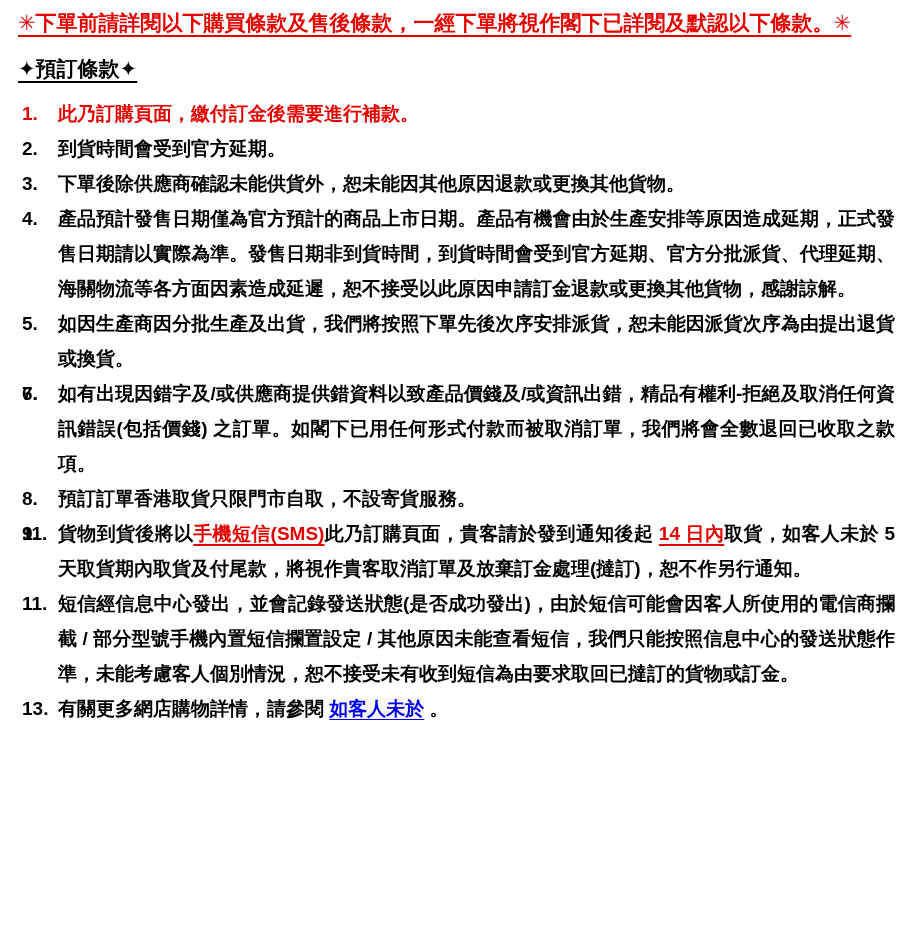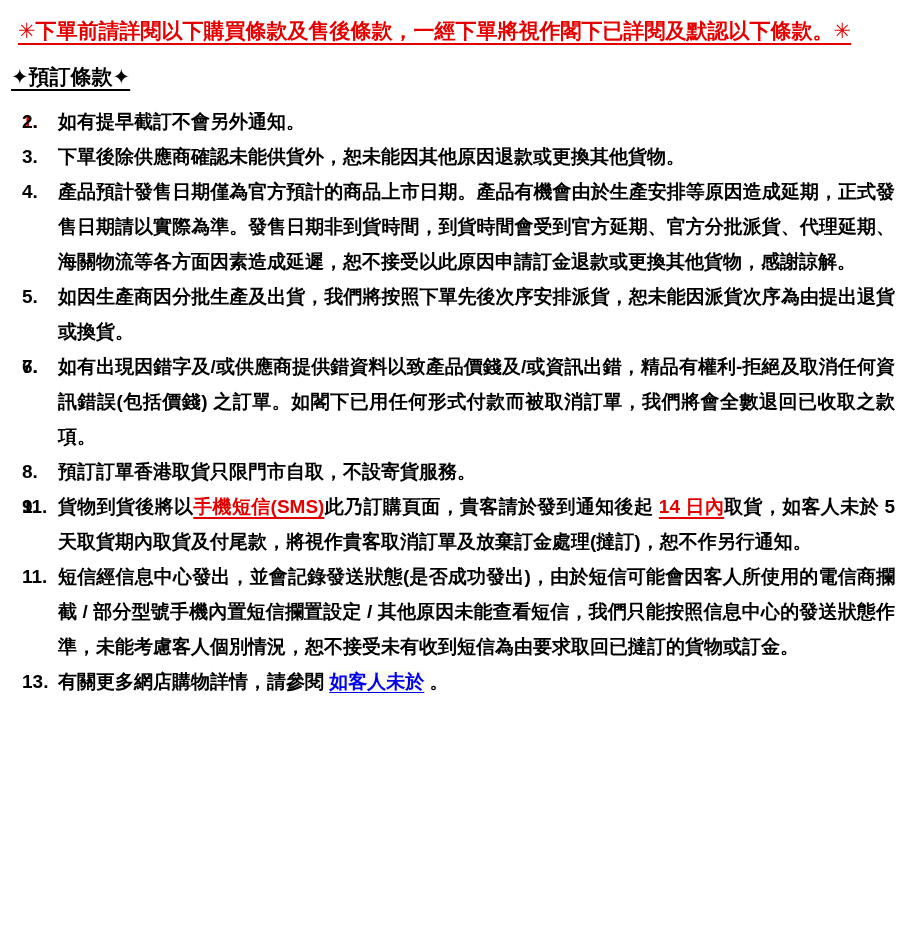--- a/index.html
+++ b/index.html
@@ -5,28 +5,28 @@
   :root{
     --bg:#ffffff; --ink:#000000; --red:#e50000; --link:#0000ee; --hl:#fbfaf0;
   }
   *{box-sizing:border-box;}
   html,body{margin:0;padding:0;}
   body{
     width:913px;height:948px;background:var(--bg);color:var(--ink);
     font-family:"Liberation Sans","DejaVu Sans",sans-serif;font-weight:700;
     overflow:hidden;
   }
-  .doc{padding-top:12px;}
+  .doc{padding-top:4px;}
   .notice{
     margin:4px 14px 0 18px;
     font-size:21px;line-height:30px;color:var(--red);
     text-decoration:underline;text-decoration-thickness:2px;text-underline-offset:5px;
   }
   .section-title{
-    margin:16px 0 0 11px;display:inline-block;
+    margin:16px 0 0 18px;display:inline-block;
     font-size:21px;line-height:30px;color:var(--ink);
     text-decoration:underline;text-decoration-thickness:2px;text-underline-offset:5px;
   }
   .terms-list{margin-top:12px;}
   .term{
     position:relative;padding-left:58px;padding-right:18px;
     font-size:19px;line-height:35px;text-align:justify;
   }
   .term .num{position:absolute;left:22px;top:0;text-align:left;}
   .red{color:var(--red);}
@@ -40,25 +40,25 @@
 
   <div class="notice">✳下單前請詳閱以下購買條款及售後條款，一經下單將視作閣下已詳閱及默認以下條款。✳</div>
 
   <div>
     <span class="section-title">✦預訂條款✦</span>
   </div>
 
   <div class="terms-list">
 
     <div class="term">
-      <span class="num red">1.</span>
+      <span class="num red">1.</span><span class="red">此乃訂購頁面，繳付訂金後需要進行補款。</span>
     </div>
 
     <div class="term">
-      <span class="num">2.</span><span>如有提早截訂不會另外通知。</span>
+      <span class="num">2.</span><span>到貨時間會受到官方延期。</span>
     </div>
 
     <div class="term">
       <span class="num">3.</span><span>下單後除供應商確認未能供貨外，恕未能因其他原因退款或更換其他貨物。</span>
     </div>
 
     <div class="term">
       <span class="num">4.</span><span>產品預計發售日期僅為官方預計的商品上市日期。產品有機會由於生產安排等原因造成延期，正式發售日期請以實際為準。發售日期非到貨時間，到貨時間會受到官方延期、官方分批派貨、代理延期、海關物流等各方面因素造成延遲，恕不接受以此原因申請訂金退款或更換其他貨物，感謝諒解。</span>
     </div>
 

